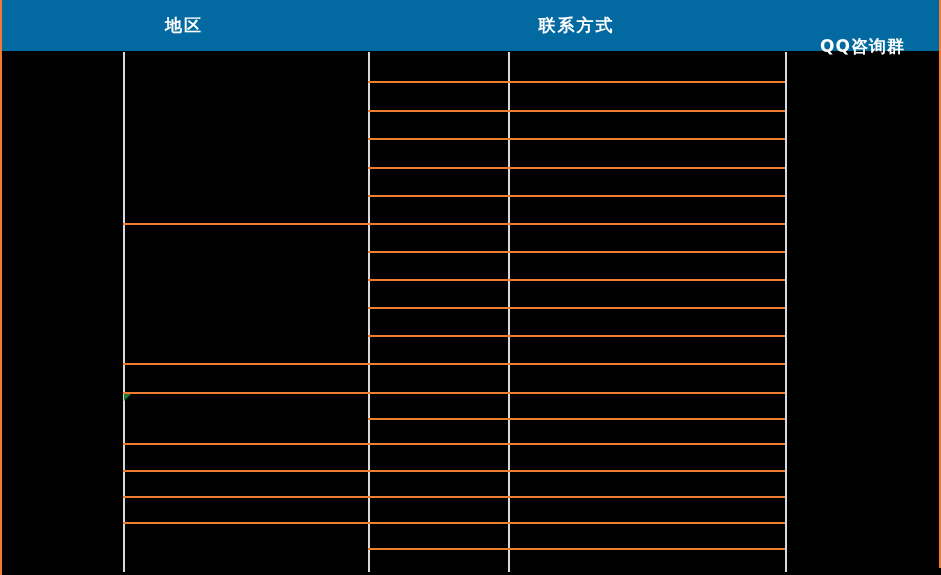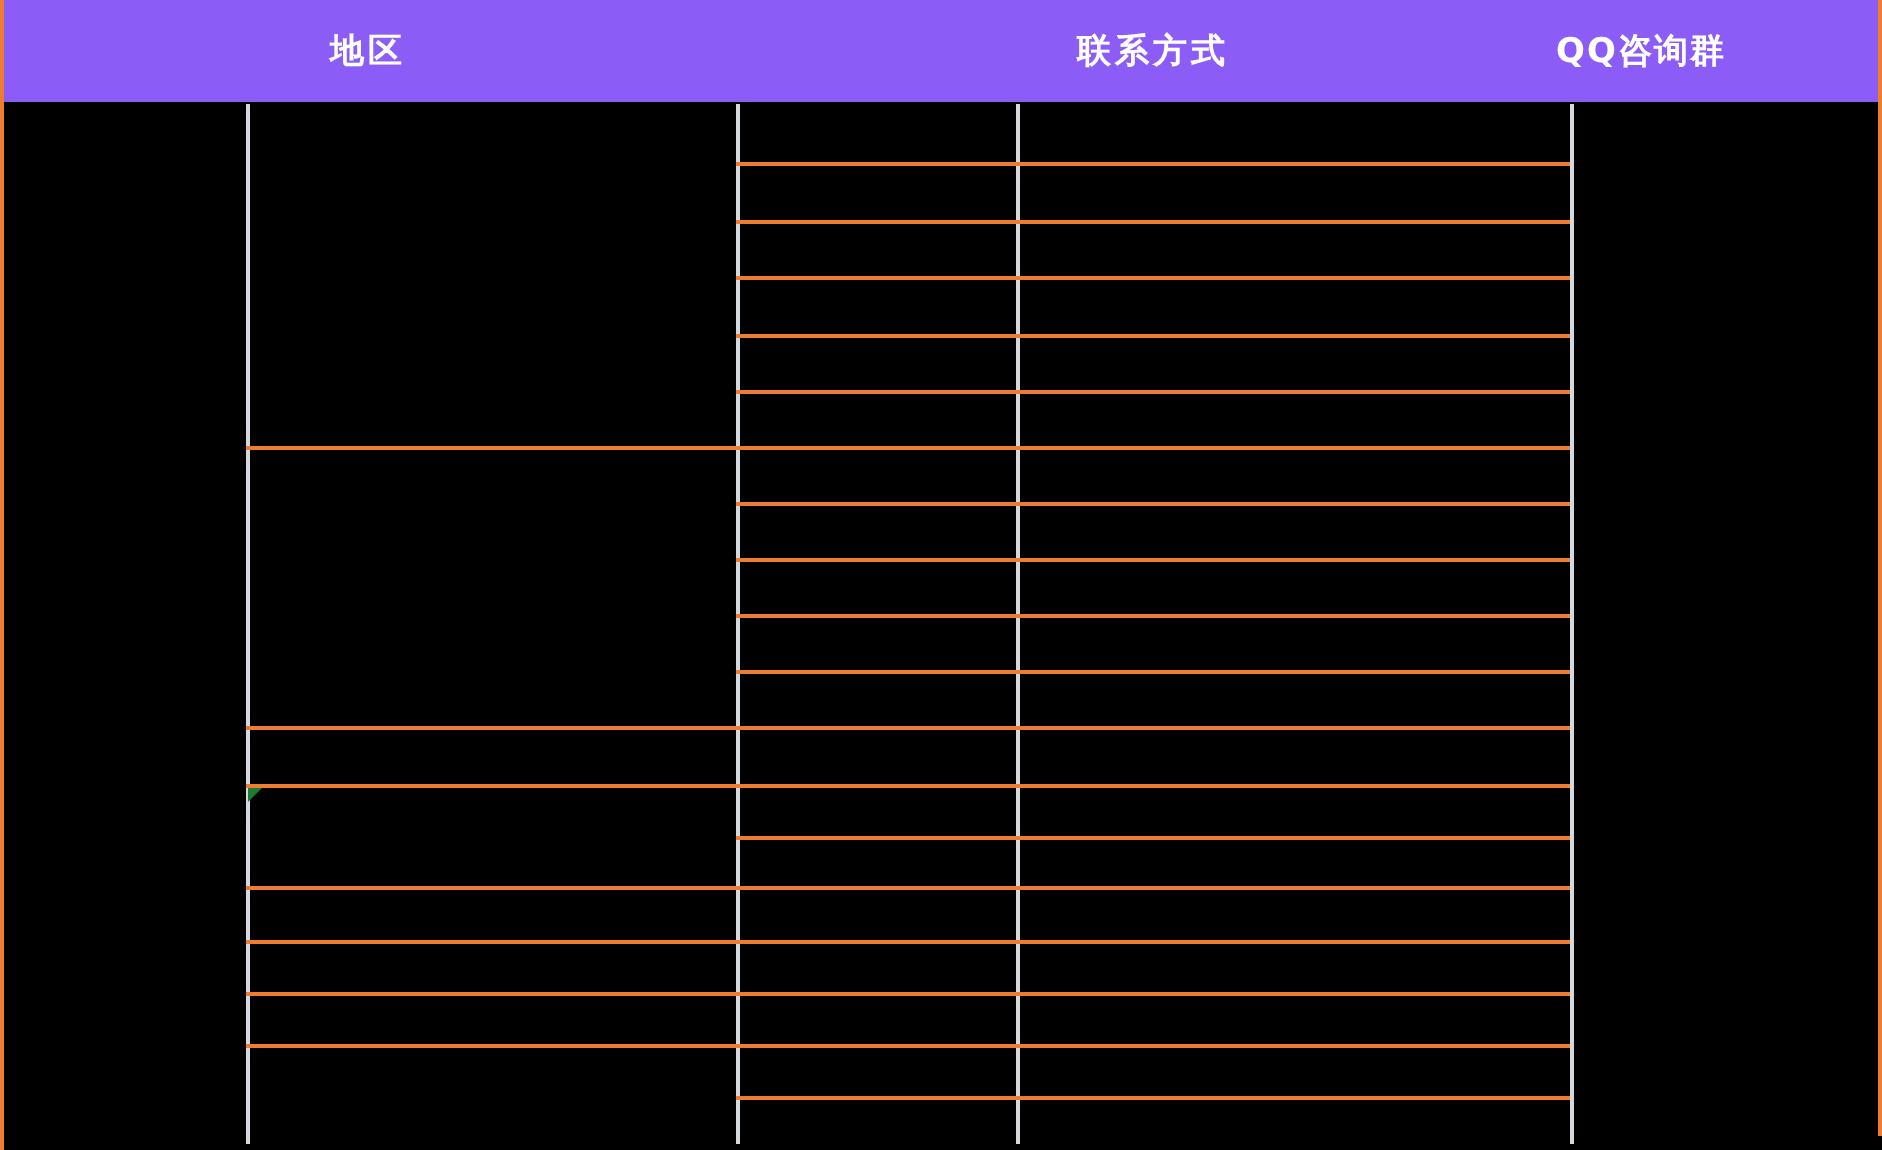--- a/index.html
+++ b/index.html
@@ -30,21 +30,21 @@
     display: flex;
     align-items: center;
     justify-content: center;
     font-size: 17px;
     font-weight: bold;
     letter-spacing: 2px;
     white-space: nowrap;
   }
   .hc-region  { left: 0;     width: 368px; }
   .hc-contact { left: 368px; width: 417px; }
-  .hc-qq      { left: 743px; width: 155px; letter-spacing: 1px; }
+  .hc-qq      { left: 785px; width: 155px; letter-spacing: 1px; margin-top: 21px; }
   .vline {
     position: absolute;
     width: 1.5px;
   }
   .hline {
     position: absolute;
     height: 2px;
   }
   .border-left {
     position: absolute;
@@ -61,21 +61,21 @@
     width: 0; height: 0;
     border-top: 7px solid transparent;   
     border-right: 7px solid transparent;
   }
 </style>
 </head>
 <body style="background: rgb(0, 0, 0);">
 
 <div class="sheet">
 
-  <div class="header-row" style="background: #8b5cf6;">
+  <div class="header-row" style="background: #0369a1;">
     <div class="hcell hc-region" style="color: rgb(255, 255, 255);">地区</div>
     <div class="hcell hc-contact" style="color: rgb(255, 255, 255); text-align: right;">联系方式</div>
     <div class="hcell hc-qq" style="color: rgb(255, 255, 255);">QQ咨询群</div>
   </div>
 
   <div id="grid">
       <div class="vline" style="left: 123px; top: 52px; height: 520px; background: rgb(213, 217, 222);"></div>
       <div class="vline" style="left: 368px; top: 52px; height: 520px; background: rgb(213, 217, 222);"></div>
       <div class="vline" style="left: 508px; top: 52px; height: 520px; background: rgb(213, 217, 222);"></div>
       <div class="vline" style="left: 785px; top: 52px; height: 520px; background: rgb(213, 217, 222);"></div>

